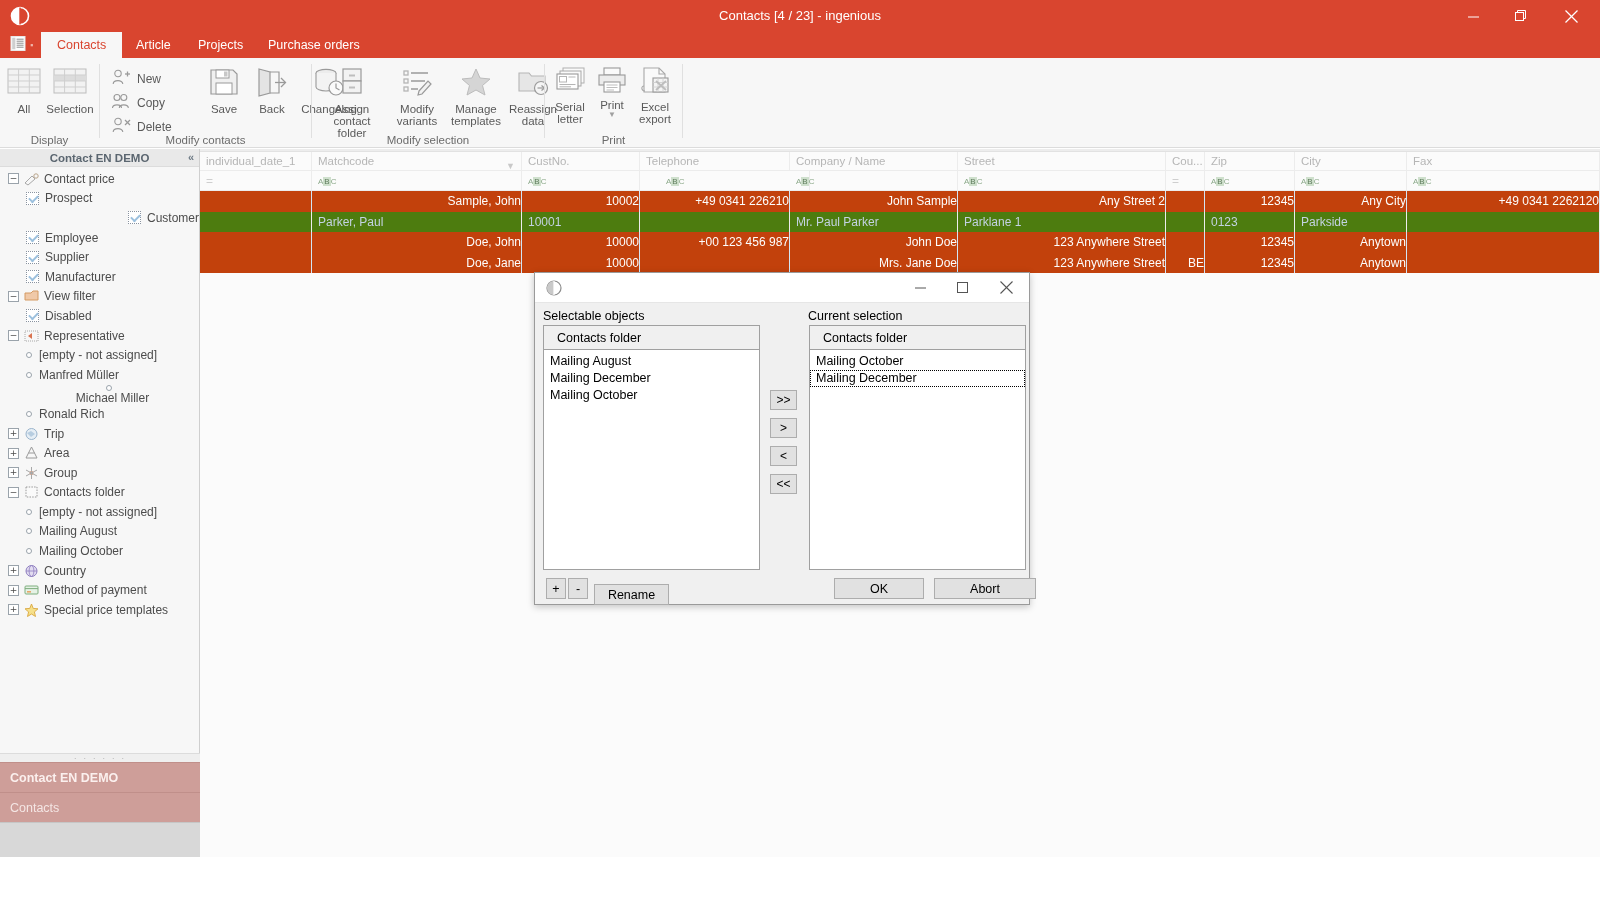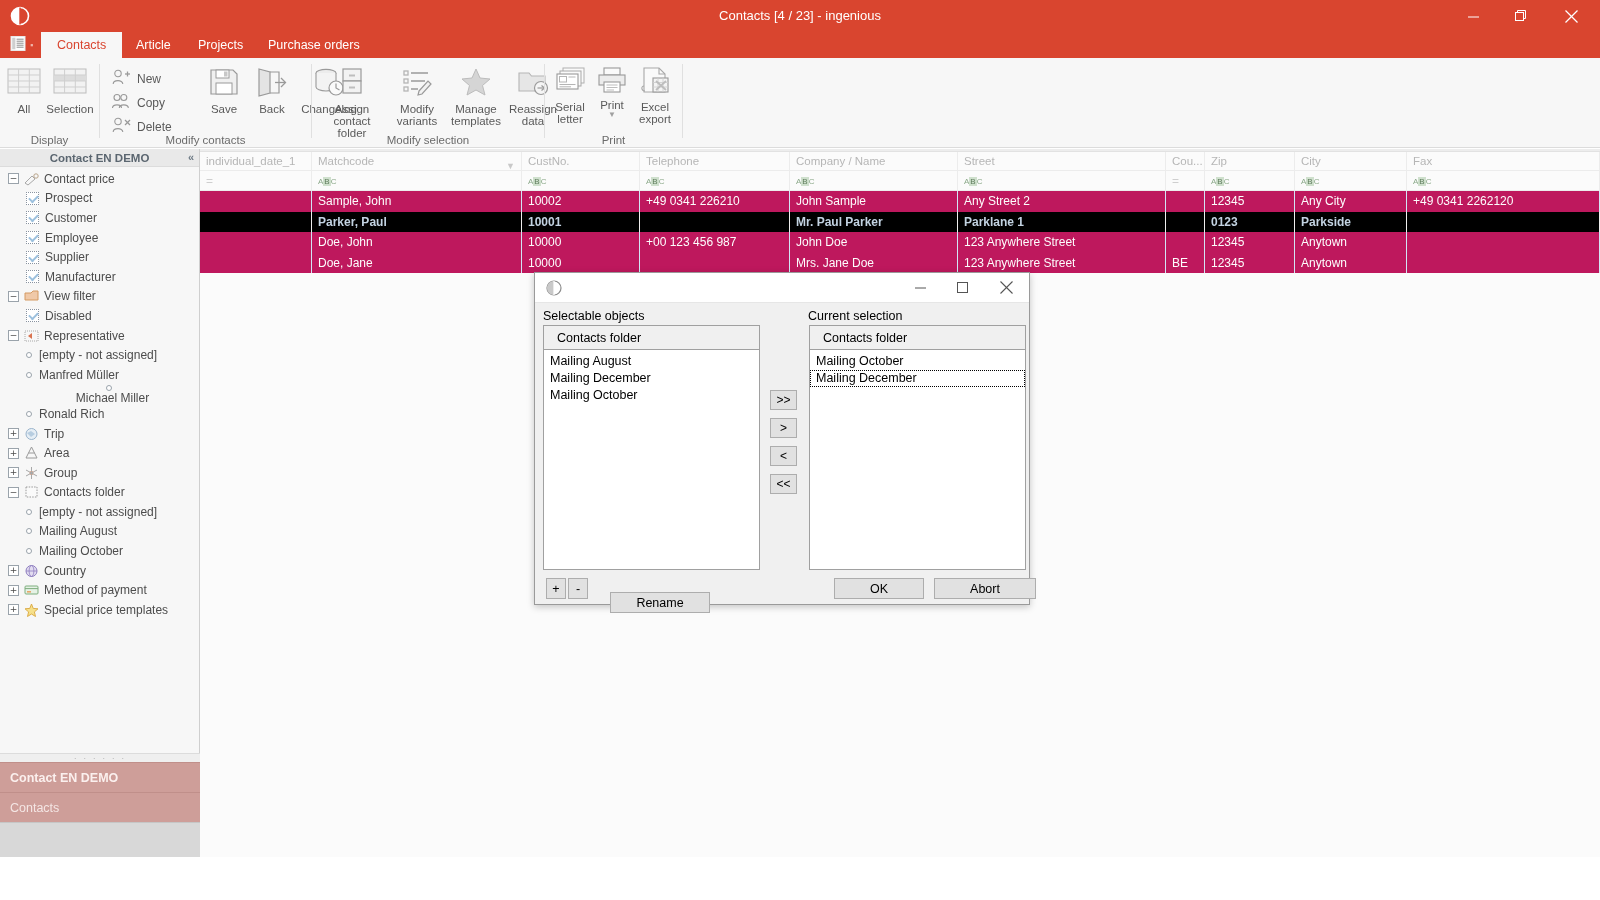--- a/index.html
+++ b/index.html
@@ -154,22 +154,22 @@
   .gh .sortarrow { position:absolute; right:6px; top:5px; color:#c9c9c9; font-size:9px; }
   .gfilter-row { position:absolute; left:0; top:22px; height:20px; width:1400px;
     background:#fbfbfb; border-bottom:1px solid #ececec; }
   .gf { position:absolute; top:0; height:20px; border-right:1px solid #ececec;
     display:flex; align-items:center; padding-left:6px; cursor:default; }
   .abc-icon { display:flex; align-items:center; font-size:8px; color:#8aa888;
     font-family:"Liberation Sans", sans-serif; letter-spacing:0px; }
   .abc-icon b { background:#cfe0cd; padding:0 1px; color:#5f7d5d; font-weight:normal; }
   .eq-icon { color:#cfcfcf; font-size:12px; letter-spacing:-1px; }
   .grow { position:absolute; left:0; width:1400px; height:20.6px; }
-  .grow.sel { background:#be185d; }
-  .grow.alt { background:#000000;font-weight:bold; }
+  .grow.sel { background:#c2410c;text-align:right; }
+  .grow.alt { background:#4d7c0f; }
   .gc {
     position:absolute; top:0; height:20.6px; line-height:20.6px;
     font-size:12px; padding-left:6px; white-space:nowrap; overflow:hidden;
     border-right:1px solid #e8eef4;
   }
   .grow.sel .gc { color:#fdfdfd; border-right:1px solid #d2e5f5; }
   .grow.alt .gc { color:#c3d3e2; border-right:1px solid #ededed; }
 
   
   .statusbar {
@@ -546,21 +546,21 @@
           <span class="tgicon"><svg width="15" height="14" viewBox="0 0 15 14">
               <path d="M1 11 L8 4 L11 7 L4 13 Z" fill="none" stroke="#a8a8a8" stroke-width="1"></path>
               <circle cx="12" cy="4" r="2.2" fill="none" stroke="#b9a48a" stroke-width="1"></circle>
             </svg></span>
           <span>Contact price</span>
         </div>
         <div class="tnode" style="padding-left: 26px;">
           <span class="chk"></span>
           <span>Prospect</span>
         </div>
-        <div class="tnode" style="padding-left: 26px;">
+        <div class="tnode" style="padding-left: 26px; justify-content: flex-end;">
           <span class="chk"></span>
           <span>Customer</span>
         </div>
         <div class="tnode" style="padding-left: 26px;">
           <span class="chk"></span>
           <span>Employee</span>
         </div>
         <div class="tnode" style="padding-left: 26px;">
           <span class="chk"></span>
           <span>Supplier</span>
@@ -701,21 +701,21 @@
     <div class="gfilter-row" id="grid-filter">
         <div class="gf" style="left: 0px; width: 112px;">
           <span class="eq-icon">=</span>
         </div>
         <div class="gf" style="left: 112px; width: 210px;">
           <span class="abc-icon">A<b>B</b>C</span>
         </div>
         <div class="gf" style="left: 322px; width: 118px;">
           <span class="abc-icon">A<b>B</b>C</span>
         </div>
-        <div class="gf" style="left: 440px; width: 150px;">
+        <div class="gf" style="left: 460px; width: 150px;">
           <span class="abc-icon">A<b>B</b>C</span>
         </div>
         <div class="gf" style="left: 590px; width: 168px;">
           <span class="abc-icon">A<b>B</b>C</span>
         </div>
         <div class="gf" style="left: 758px; width: 208px;">
           <span class="abc-icon">A<b>B</b>C</span>
         </div>
         <div class="gf" style="left: 966px; width: 39px;">
           <span class="eq-icon">=</span>
@@ -830,18 +830,18 @@
         </div>
     </div>
 
     <div class="mbtn" style="left:235px; top:117px;">&gt;&gt;</div>
     <div class="mbtn" style="left:235px; top:145px;">&gt;</div>
     <div class="mbtn" style="left:235px; top:173px;">&lt;</div>
     <div class="mbtn" style="left:235px; top:201px;">&lt;&lt;</div>
 
     <div class="dbtn" style="left:11px; top:305px; width:20px;">+</div>
     <div class="dbtn" style="left:33px; top:305px; width:20px;">-</div>
-    <div class="dbtn" style="left:59px; top:319px; width:100px;margin-left:16px;">Rename</div>
+    <div class="dbtn" style="left:59px; top:311px; width:75px;">Rename</div>
     <div class="dbtn" style="left:299px; top:305px; width:90px;">OK</div>
     <div class="dbtn" style="left:399px; top:305px; width:102px;">Abort</div>
   </div>
 
 </div>
 
 </body></html>

